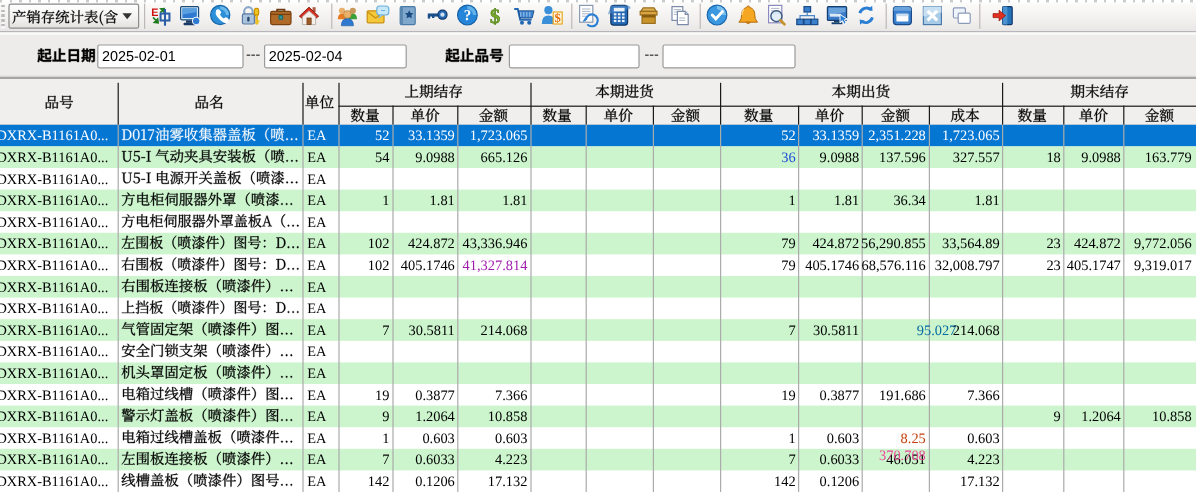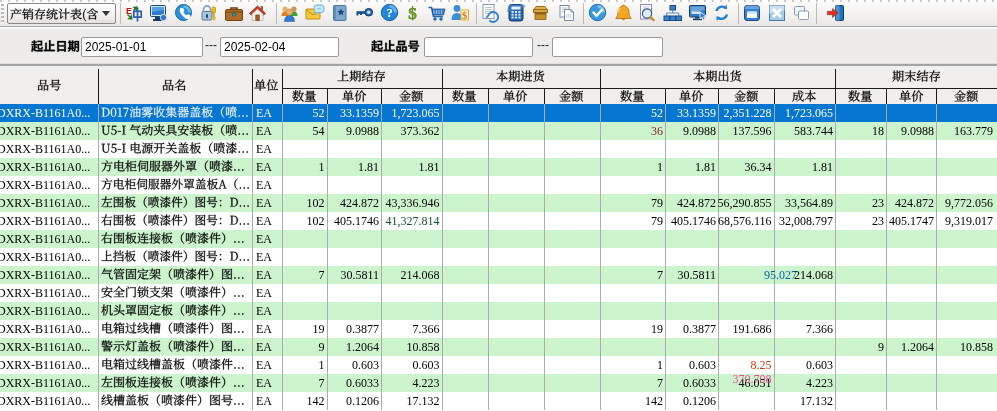--- a/index.html
+++ b/index.html
@@ -322,21 +322,21 @@
 <svg style="position:absolute;left:371px;top:40px;overflow:visible" width="51" height="14.2">
     <g transform="translate(0,10.7)">
       <g fill="#000" stroke="#000" stroke-width="22">
         <use href="#qi" transform="translate(0.0,0) scale(12.2)"></use>
         <use href="#qj" transform="translate(12.2,0) scale(12.2)"></use>
         <use href="#qm" transform="translate(24.4,0) scale(12.2)"></use>
         <use href="#qn" transform="translate(36.6,0) scale(12.2)"></use>
       </g>
     </g>
   </svg>
-<div style="position:absolute;left:81px;top:37px;width:122px;height:20px;background:#fff;border:1px solid #9a9a9a;border-radius:2px;box-sizing:border-box;font:12px 'Liberation Sans';color:#000;line-height:18px;padding-left:3px">2025-01-01</div>
+<div style="position:absolute;left:81px;top:37px;width:122px;height:20px;background:#fff;border:1px solid #9a9a9a;border-radius:2px;box-sizing:border-box;font:12px 'Liberation Sans';color:#000;line-height:18px;padding-left:3px">2025-02-01</div>
 <div style="position:absolute;left:220px;top:37px;width:119px;height:20px;background:#fff;border:1px solid #9a9a9a;border-radius:2px;box-sizing:border-box;font:12px 'Liberation Sans';color:#000;line-height:18px;padding-left:3px">2025-02-04</div>
 <div style="position:absolute;left:424px;top:37px;width:109px;height:20px;background:#fff;border:1px solid #9a9a9a;border-radius:2px;box-sizing:border-box;font:12px 'Liberation Sans';color:#000;line-height:18px;padding-left:3px"></div>
 <div style="position:absolute;left:552px;top:37px;width:111px;height:20px;background:#fff;border:1px solid #9a9a9a;border-radius:2px;box-sizing:border-box;font:12px 'Liberation Sans';color:#000;line-height:18px;padding-left:3px"></div>
 <div style="position:absolute;left:205px;top:38px;font:12px 'Liberation Sans';color:#222">---</div>
 <div style="position:absolute;left:537px;top:38px;font:12px 'Liberation Sans';color:#222">---</div>
 <div style="position:absolute;left:0;top:63px;width:997px;height:1px;background:#dedcda"></div>
 <div style="position:absolute;left:0;top:64px;width:997px;height:2px;background:#a5a5a5"></div>
 <div style="position:absolute;left:0;top:66px;width:997px;height:37.5px;background:#f0efed"></div>
 <div style="position:absolute;left:97.5px;top:69px;width:1px;height:34.5px;background:#1a1a1a"></div>
 <div style="position:absolute;left:251.5px;top:69px;width:1px;height:34.5px;background:#1a1a1a"></div>
@@ -605,25 +605,25 @@
           <use href="#qbk" transform="translate(136.3,0) scale(12)"></use>
           <use href="#qbk" transform="translate(140.3,0) scale(12)"></use>
           <use href="#qbk" transform="translate(144.2,0) scale(12)"></use>
         </g>
       </g>
     </svg>
   </div>
 <div style="position:absolute;left:256px;top:124px;font:12px 'Liberation Serif';color:#000">EA</div>
 <div style="font:12px 'Liberation Serif';position:absolute;text-align:right;left:214.5px;top:124px;width:110px;color:#000">54</div>
 <div style="font:12px 'Liberation Serif';position:absolute;text-align:right;left:269px;top:124px;width:110px;color:#000">9.0988</div>
-<div style="font:12px 'Liberation Serif';position:absolute;text-align:right;left:329.5px;top:124px;width:110px;color:#000">373.362</div>
-<div style="font:12px 'Liberation Serif';position:absolute;text-align:right;left:553px;top:124px;width:110px;color:#7f1d1d">36</div>
+<div style="font:12px 'Liberation Serif';position:absolute;text-align:right;left:329.5px;top:124px;width:110px;color:#000">665.126</div>
+<div style="font:12px 'Liberation Serif';position:absolute;text-align:right;left:553px;top:124px;width:110px;color:#1d4ed8">36</div>
 <div style="font:12px 'Liberation Serif';position:absolute;text-align:right;left:606px;top:124px;width:110px;color:#000">9.0988</div>
 <div style="font:12px 'Liberation Serif';position:absolute;text-align:right;left:661.5px;top:124px;width:110px;color:#000">137.596</div>
-<div style="font:12px 'Liberation Serif';position:absolute;text-align:right;left:723px;top:124px;width:110px;color:#000">583.744</div>
+<div style="font:12px 'Liberation Serif';position:absolute;text-align:right;left:723px;top:124px;width:110px;color:#000">327.557</div>
 <div style="font:12px 'Liberation Serif';position:absolute;text-align:right;left:774px;top:124px;width:110px;color:#000">18</div>
 <div style="font:12px 'Liberation Serif';position:absolute;text-align:right;left:824px;top:124px;width:110px;color:#000">9.0988</div>
 <div style="font:12px 'Liberation Serif';position:absolute;text-align:right;left:883px;top:124px;width:110px;color:#000">163.779</div>
 <div style="position:absolute;left:0;top:140px;width:97.5px;height:18px;overflow:hidden">
     <div style="font:12px 'Liberation Serif';color:#000;position:absolute;left:-3px;top:2px;white-space:nowrap">DXRX-B1161A0...</div>
   </div>
 <div style="position:absolute;left:99px;top:140px;width:152px;height:18px;overflow:hidden">
     <svg style="position:absolute;left:1.5px;top:2.2px;overflow:visible" width="150" height="14">
       <g transform="translate(0,10.6)">
         <g fill="#000" stroke="#000" stroke-width="22">
@@ -773,21 +773,21 @@
             <use href="#qbk" transform="translate(145.2,0) scale(12)"></use>
             <use href="#qbk" transform="translate(149.1,0) scale(12)"></use>
           </g>
         </g>
       </g>
     </svg>
   </div>
 <div style="position:absolute;left:256px;top:214px;font:12px 'Liberation Serif';color:#000">EA</div>
 <div style="font:12px 'Liberation Serif';position:absolute;text-align:right;left:214.5px;top:214px;width:110px;color:#000">102</div>
 <div style="font:12px 'Liberation Serif';position:absolute;text-align:right;left:269px;top:214px;width:110px;color:#000">405.1746</div>
-<div style="font:12px 'Liberation Serif';position:absolute;text-align:right;left:329.5px;top:214px;width:110px;color:#14532d">41,327.814</div>
+<div style="font:12px 'Liberation Serif';position:absolute;text-align:right;left:329.5px;top:214px;width:110px;color:#a21caf">41,327.814</div>
 <div style="font:12px 'Liberation Serif';position:absolute;text-align:right;left:553px;top:214px;width:110px;color:#000">79</div>
 <div style="font:12px 'Liberation Serif';position:absolute;text-align:right;left:606px;top:214px;width:110px;color:#000">405.1746</div>
 <div style="font:12px 'Liberation Serif';position:absolute;text-align:right;left:661.5px;top:214px;width:110px;color:#000">68,576.116</div>
 <div style="font:12px 'Liberation Serif';position:absolute;text-align:right;left:723px;top:214px;width:110px;color:#000">32,008.797</div>
 <div style="font:12px 'Liberation Serif';position:absolute;text-align:right;left:774px;top:214px;width:110px;color:#000">23</div>
 <div style="font:12px 'Liberation Serif';position:absolute;text-align:right;left:824px;top:214px;width:110px;color:#000">405.1747</div>
 <div style="font:12px 'Liberation Serif';position:absolute;text-align:right;left:883px;top:214px;width:110px;color:#000">9,319.017</div>
 <div style="position:absolute;left:0;top:230px;width:97.5px;height:18px;overflow:hidden">
     <div style="font:12px 'Liberation Serif';color:#000;position:absolute;left:-3px;top:2px;white-space:nowrap">DXRX-B1161A0...</div>
   </div>

